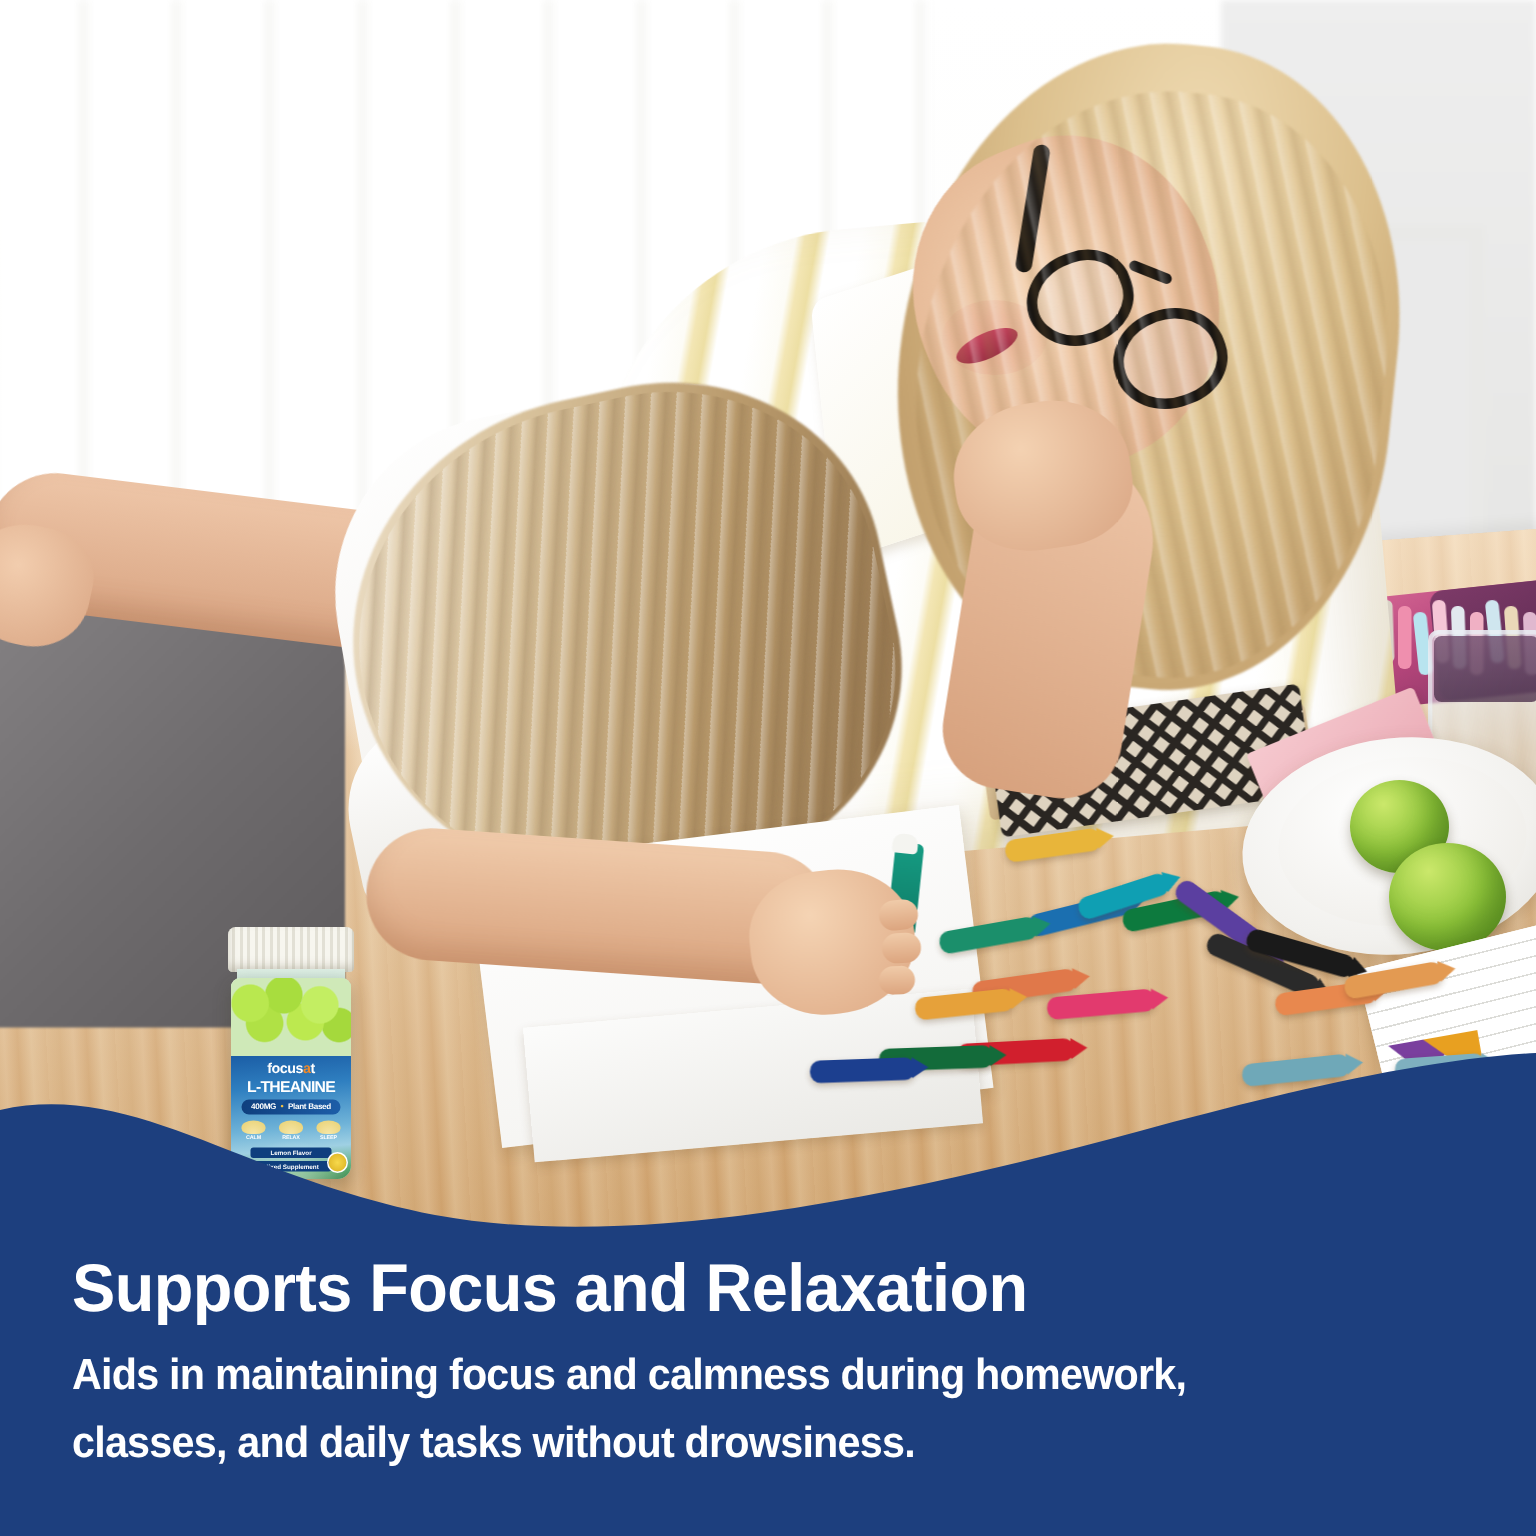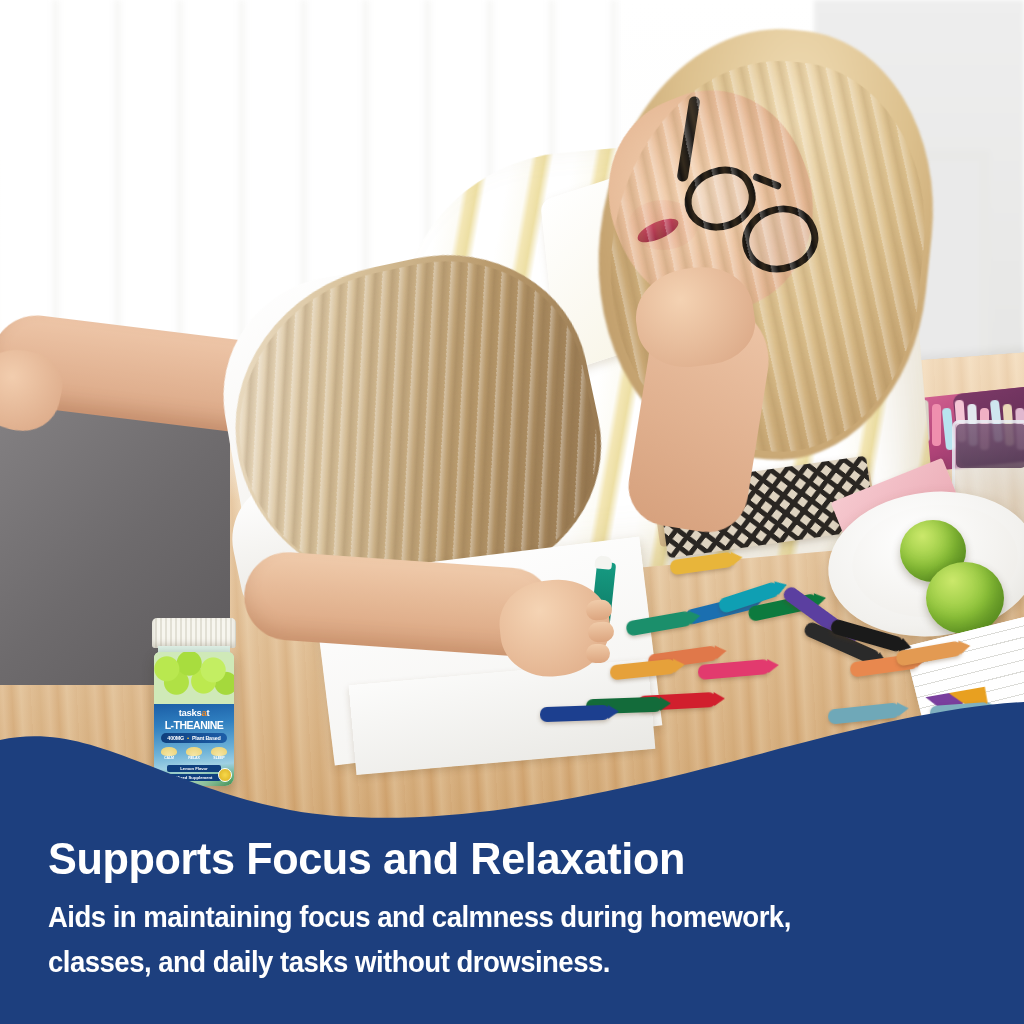--- a/index.html
+++ b/index.html
@@ -418,21 +418,21 @@
     <div class="finger" style="left:586px; top:644px; width:24px; height:19px; transform:rotate(-2deg);"></div>
 
     <div class="bottle">
       <div class="btlCap"></div>
       <div class="btlNeck"></div>
       <div class="btlBody">
         <div class="gummies"></div>
         <div class="label">
           <div class="lblWave"></div>
 
-          <div class="brand"><span>tasks</span><i>a</i><span>t</span></div>
+          <div class="brand"><span>focus</span><i>a</i><span>t</span></div>
 
           <div class="prodName">L-THEANINE</div>
 
           <div class="doseBar">
             <span>400MG</span>
             <span class="dot">•</span>
             <span>Plant Based</span>
           </div>
 
           <div class="badges">

